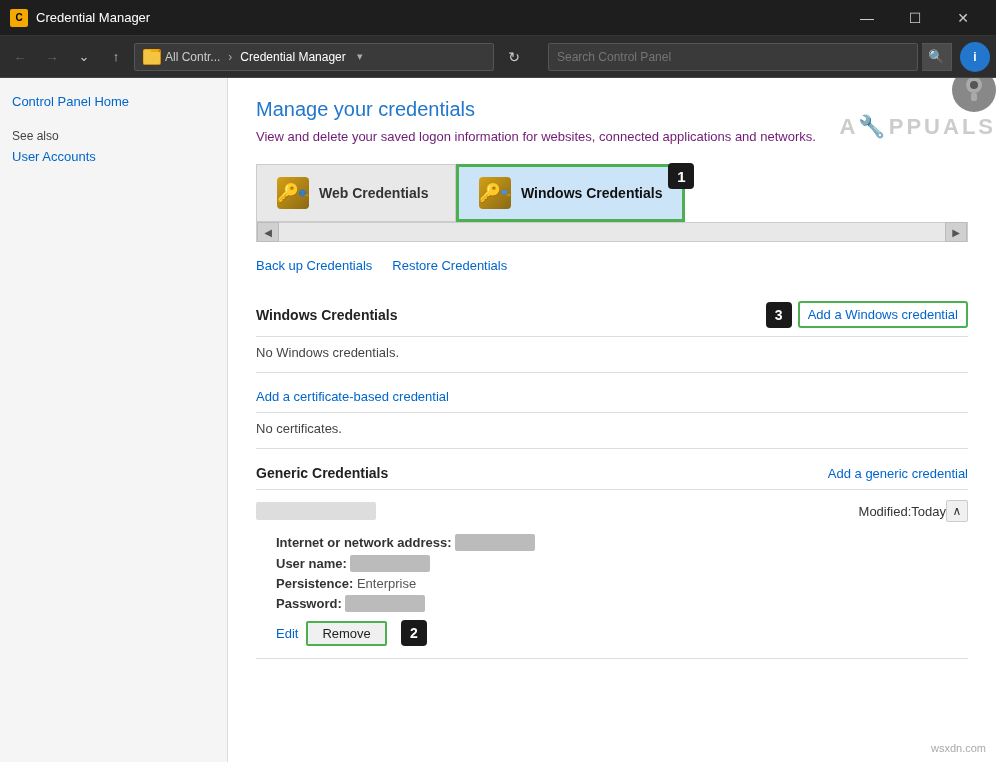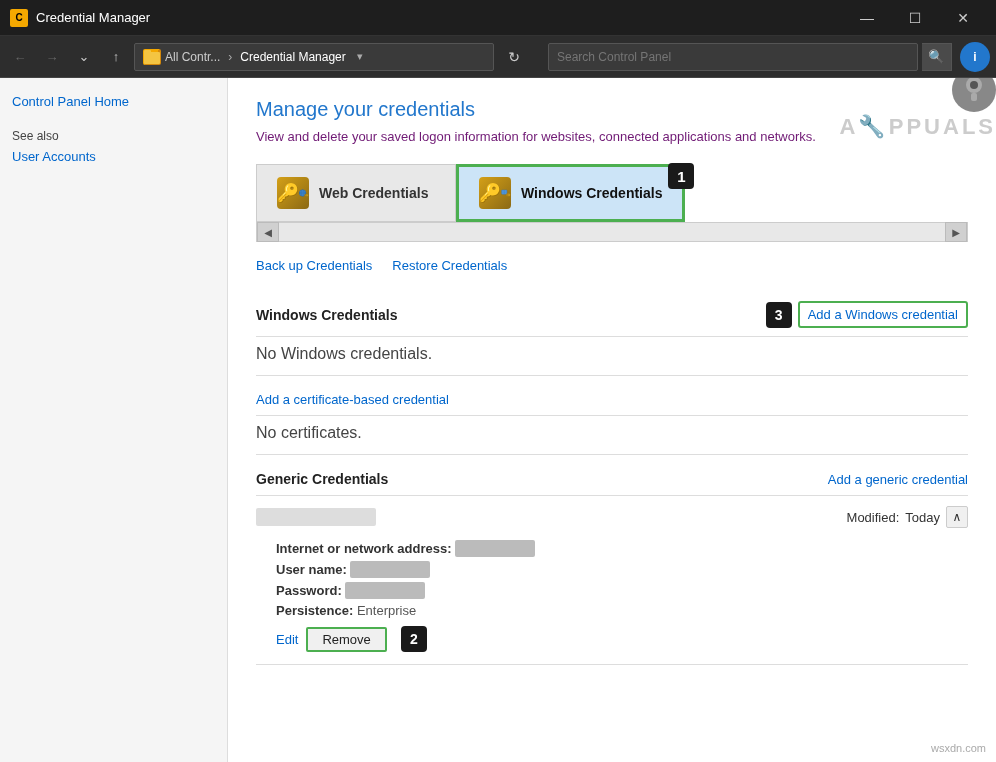--- a/index.html
+++ b/index.html
@@ -255,21 +255,21 @@
       font-size: 13px;
       cursor: pointer;
       text-decoration: none;
     }
     .cred-add-link.highlighted {
       border: 2px solid #4caf50;
       padding: 4px 8px;
       border-radius: 3px;
     }
     .cred-empty {
-      font-size: 16px;
+      font-size: 13px;
       color: #444;
       padding: 8px 0 12px 0;
       border-bottom: 1px solid #ddd;
     }
 
     
     .generic-cred-entry {
       border-bottom: 1px solid #ddd;
     }
     .generic-cred-header {
@@ -283,21 +283,21 @@
       color: #555;
       background: #ddd;
       padding: 2px 12px;
       border-radius: 2px;
       min-width: 120px;
       height: 18px;
     }
     .generic-cred-modified {
       font-size: 13px;
       color: #333;
-      display: flex; align-items: center; gap: 6px;
+      display: flex; align-items: center; 
     }
     .expand-btn {
       width: 22px; height: 22px;
       border: 1px solid #ccc;
       background: #f0f0f0;
       display: flex; align-items: center; justify-content: center;
       font-size: 12px; cursor: pointer; border-radius: 2px;
     }
     .generic-cred-details {
       padding: 6px 0 12px 20px;
@@ -525,26 +525,26 @@
         <div class="generic-cred-details">
           <div class="detail-row">
             <span class="detail-label">Internet or network address:</span>
             <span class="detail-value blurred">&nbsp;&nbsp;&nbsp;&nbsp;&nbsp;&nbsp;&nbsp;&nbsp;&nbsp;&nbsp;&nbsp;&nbsp;</span>
           </div>
           <div class="detail-row">
             <span class="detail-label">User name:</span>
             <span class="detail-value blurred">&nbsp;&nbsp;&nbsp;&nbsp;&nbsp;</span>
           </div>
           <div class="detail-row">
+            <span class="detail-label">Persistence:</span>
+            <span class="detail-value">Enterprise</span>
+          </div>
+          <div class="detail-row">
             <span class="detail-label">Password:</span>
             <span class="detail-value blurred">&nbsp;&nbsp;&nbsp;&nbsp;&nbsp;&nbsp;&nbsp;&nbsp;</span>
-          </div>
-          <div class="detail-row">
-            <span class="detail-label">Persistence:</span>
-            <span class="detail-value">Enterprise</span>
           </div>
 
           <div class="cred-actions">
             <a class="cred-edit-link">Edit</a>
             <button class="cred-remove-btn">Remove</button>
             <div class="step2-badge">2</div>
           </div>
         </div>
       </div>
     </div>

